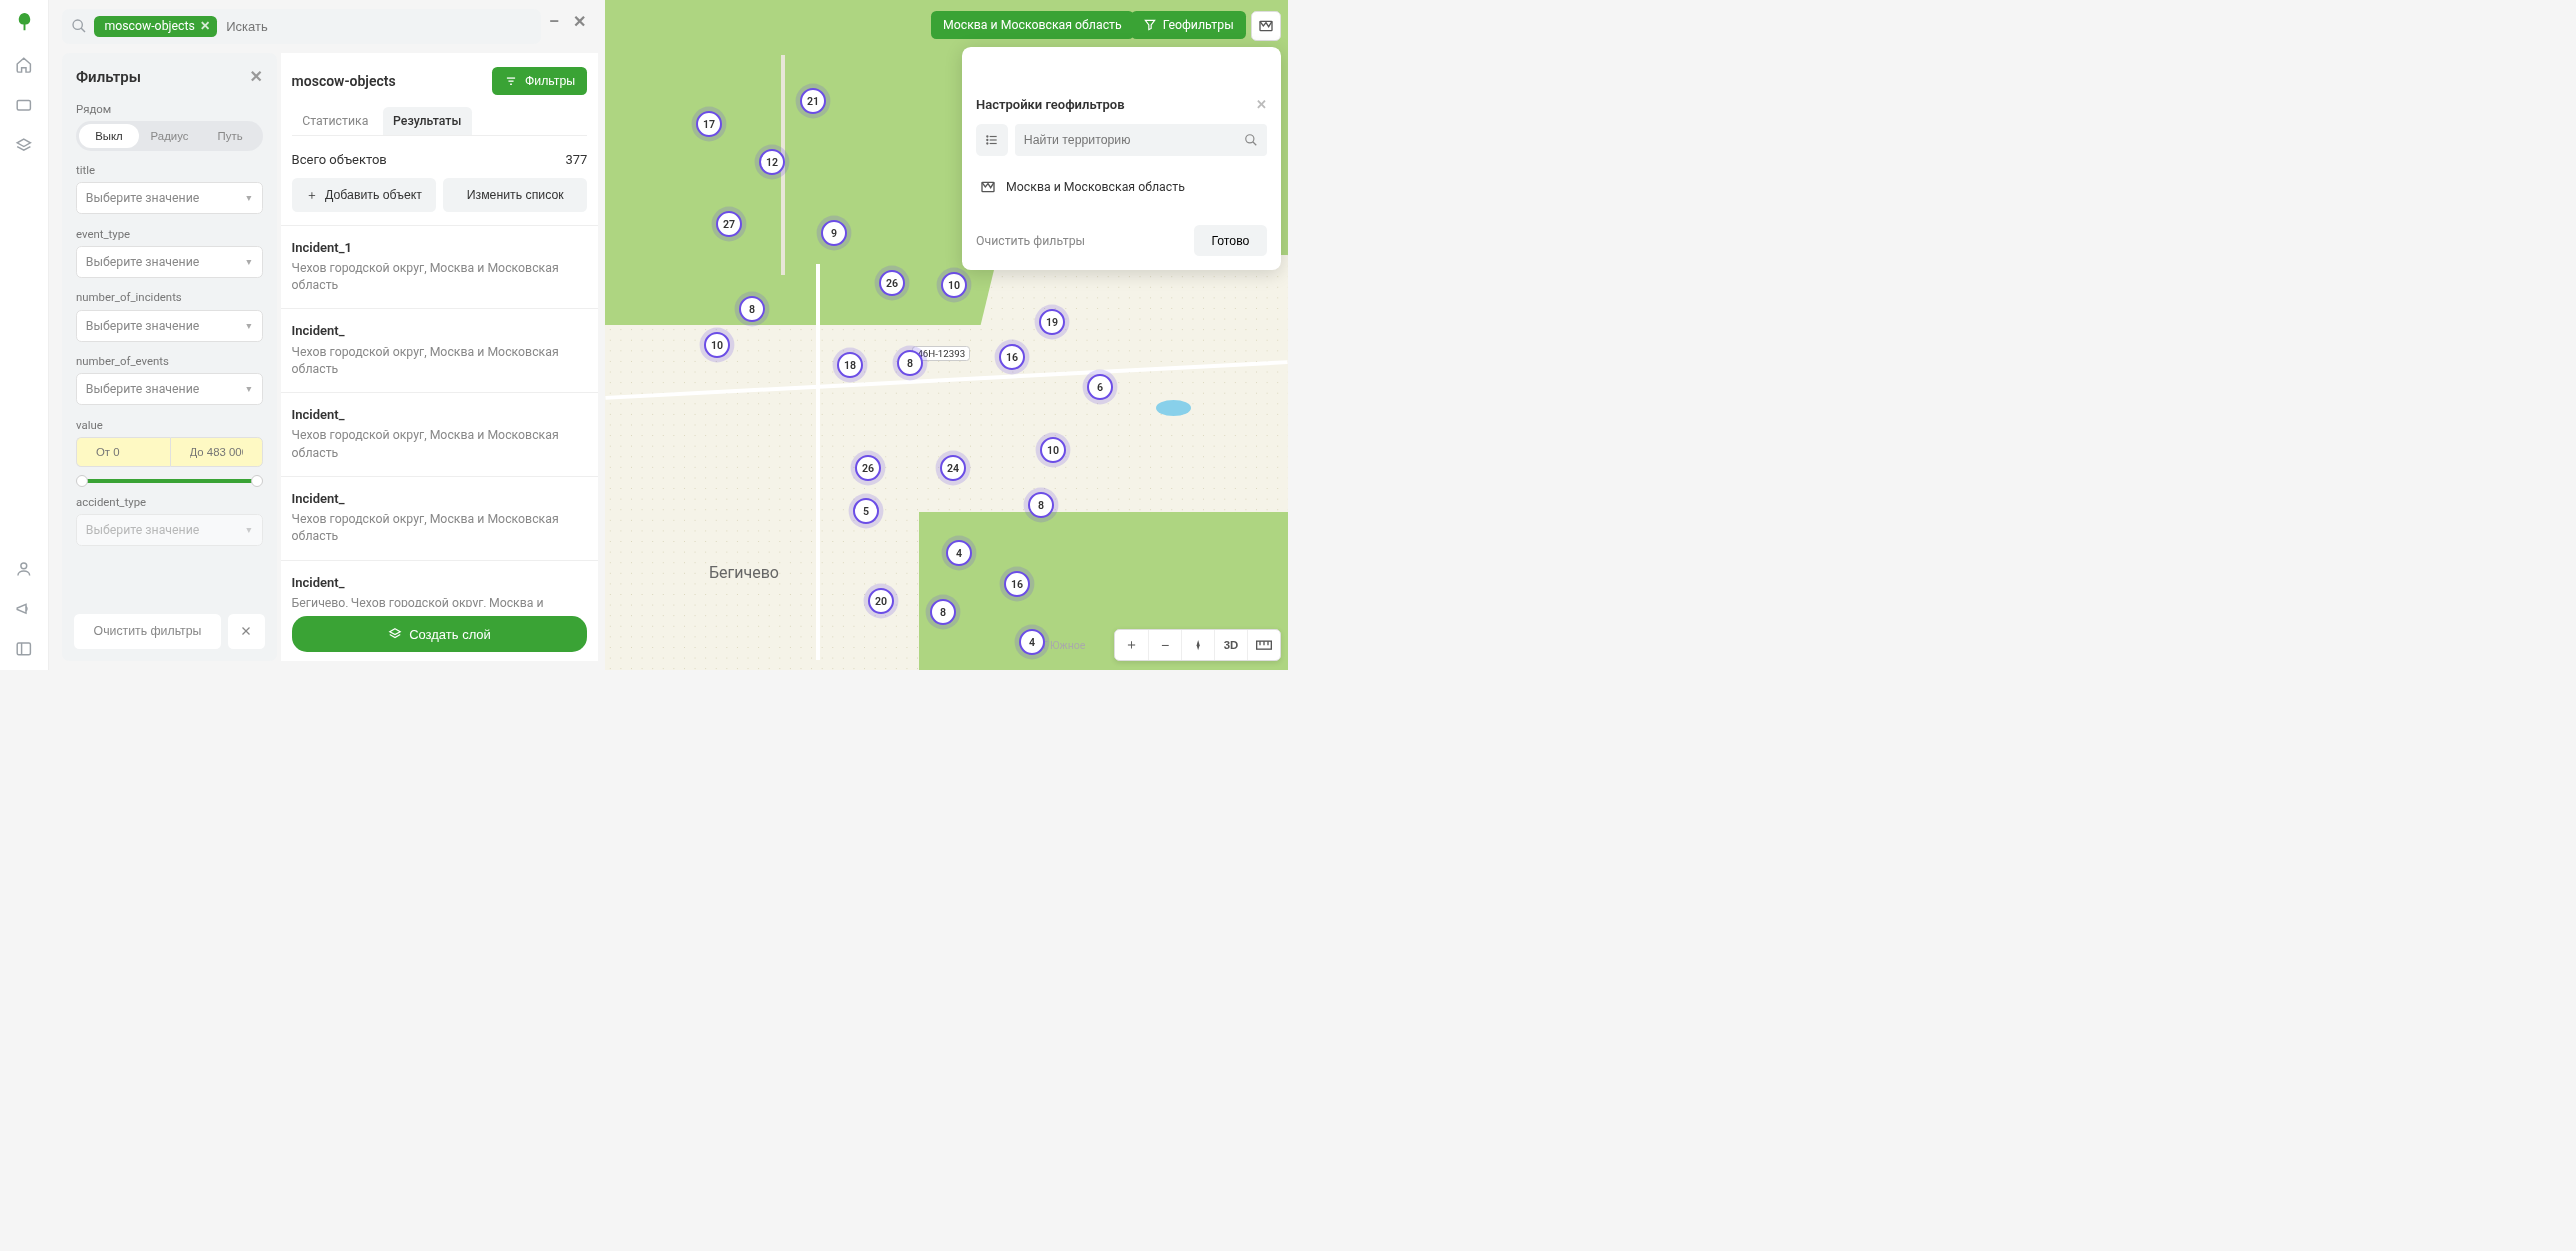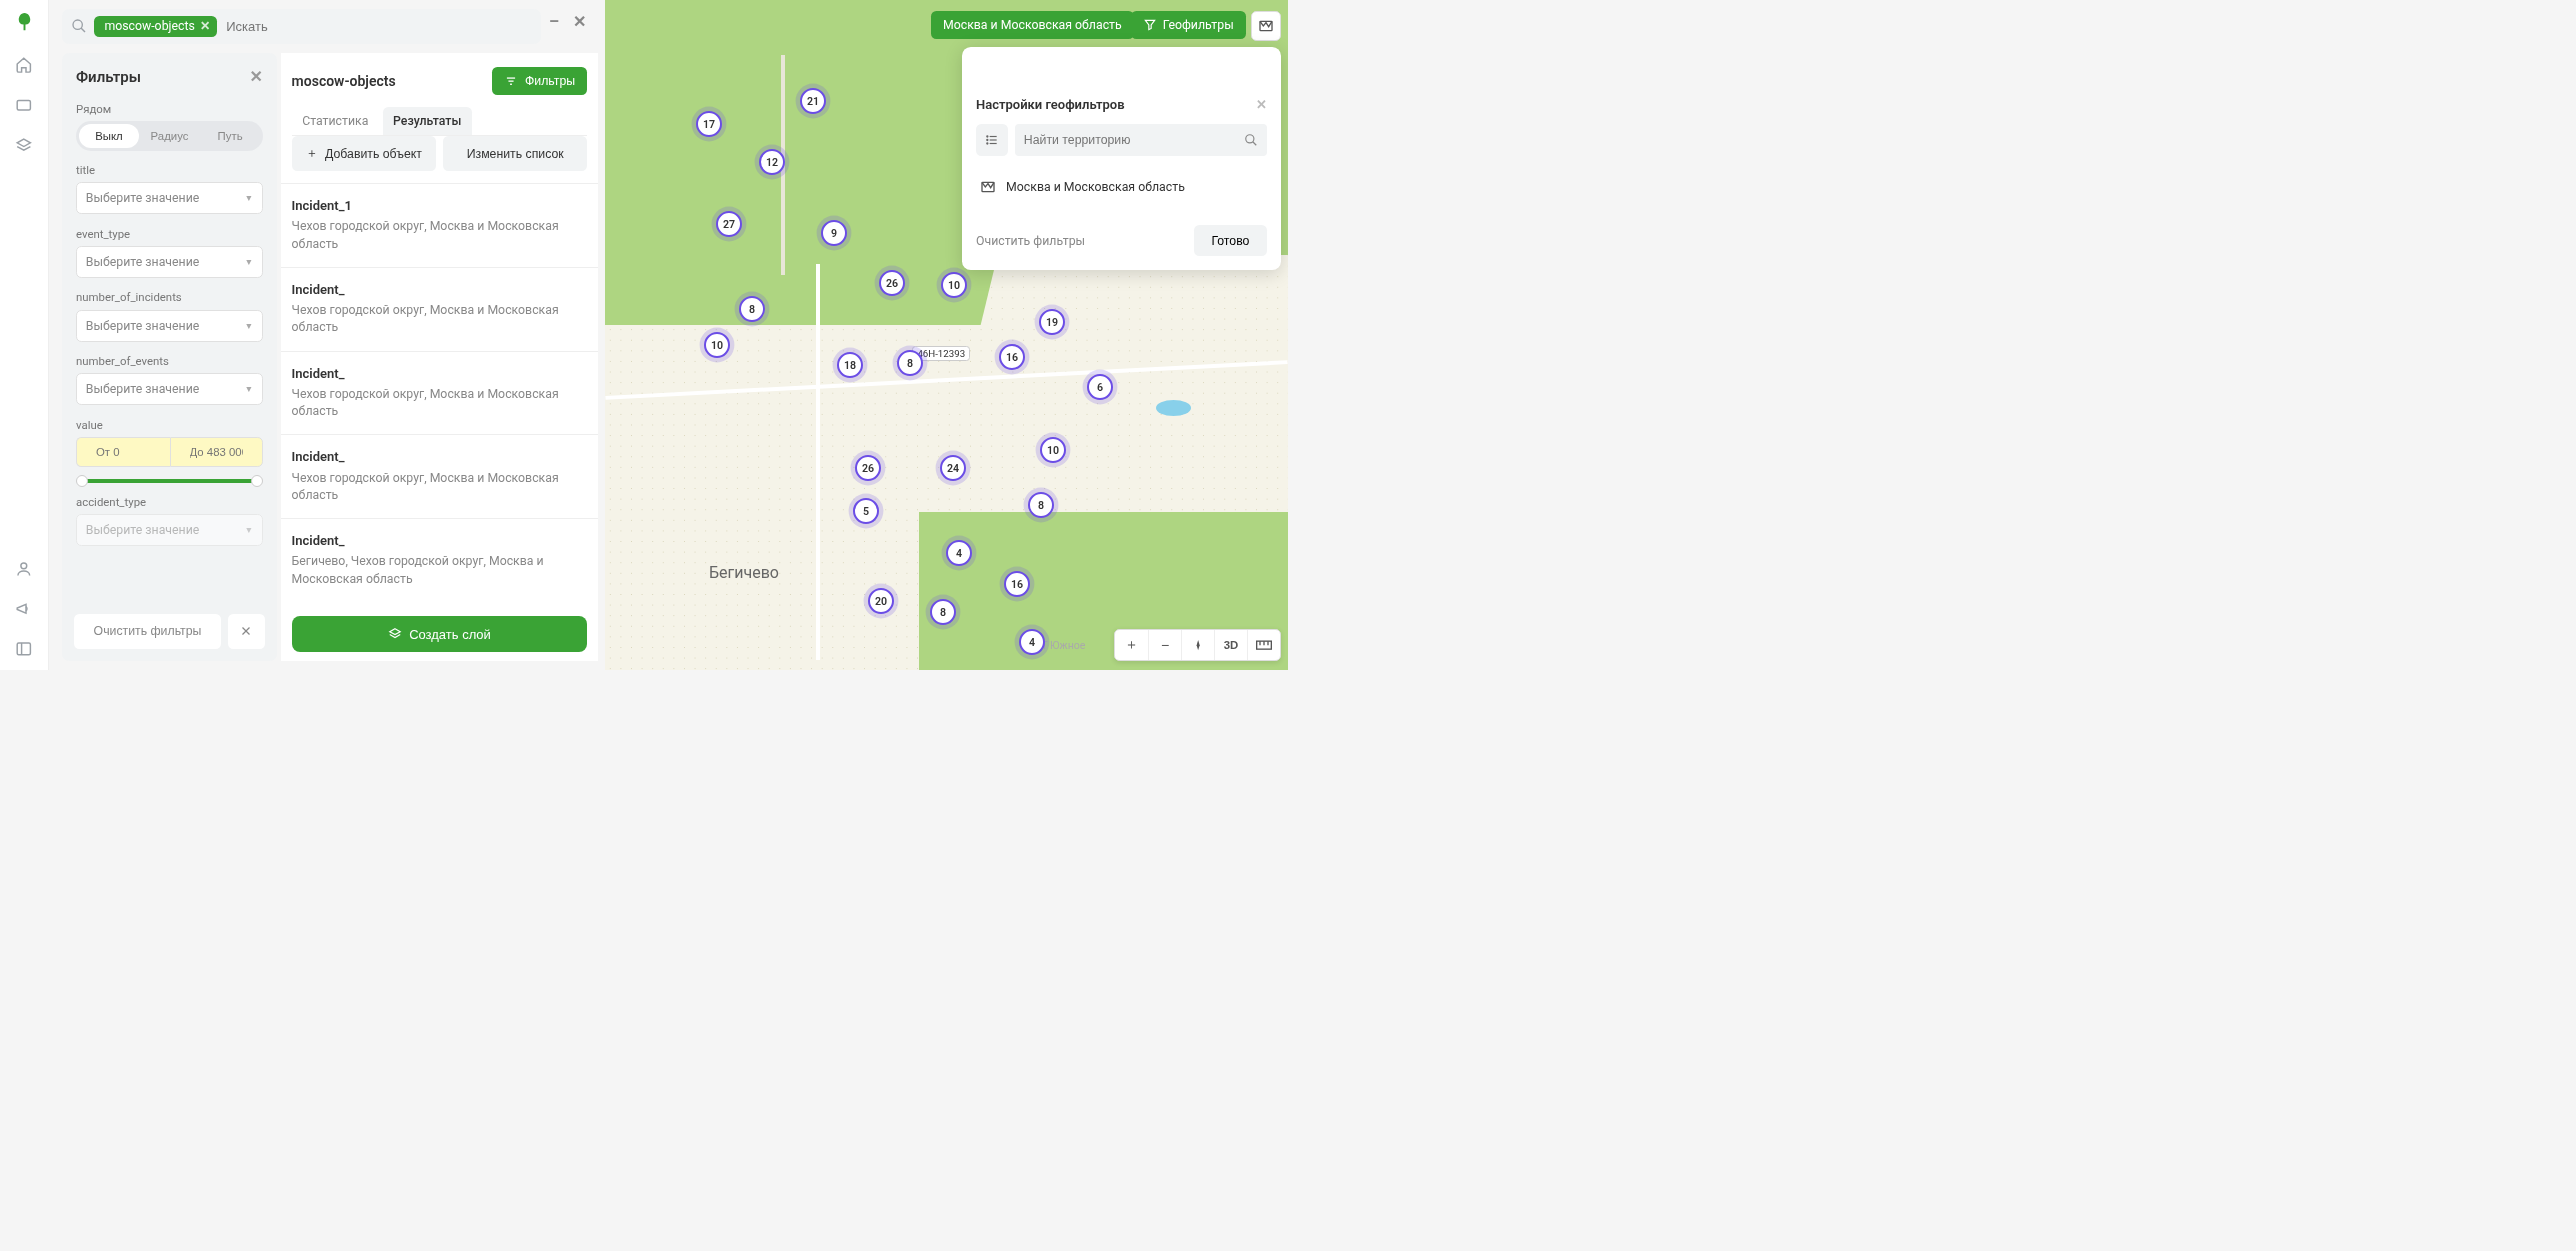--- a/index.html
+++ b/index.html
@@ -53,21 +53,21 @@
 .tab.active { background: #f1f3f4; color: #333; font-weight: 500; }
 .totals { display: flex; justify-content: space-between; padding: 16px 10.6px 10.6px; font-size: 13px; }
 .totals .count { font-weight: 400; }
 .action-row { display: flex; gap: 7px; padding: 0 10.6px 12.3px; }
 .btn-light { flex: 1; padding: 8.8px; background: #f1f3f4; border: none; border-radius: 5.3px; cursor: pointer; font-size: 12.3px; color: #333; display:flex; align-items:center; justify-content:center; gap:7px; }
 .result-list { flex: 1; overflow-y: auto; }
 .result-item { padding: 14px 10.6px; border-top: 0.9px solid #eee; cursor: pointer; }
 .result-item .title { font-weight: 600; font-size: 13px; margin-bottom: 5.3px; }
 .result-item .sub { font-size: 12.3px; color: #888; line-height: 1.4; }
 .create-layer { margin: 8.8px 10.6px 8.8px; }
-.create-layer button { width: 100%; padding: 10.6px; background: #3aa335; color: #fff; border: none; border-radius: 8px; font-size: 13px; cursor: pointer; display:flex; align-items:center; justify-content:center; gap:7px; }
+.create-layer button { width: 100%; padding: 10.6px; background: #3aa335; color: #fff; border: none; border-radius: 15px; font-size: 13px; cursor: pointer; display:flex; align-items:center; justify-content:center; gap:7px; }
 
 
 .map { position: absolute; left: 605px; right: 0; top: 0; bottom: 0; background: #f5f3e8; overflow: hidden; }
 .forest-top { position: absolute; left: 0; right: 0; top: 0; height: 255px; background: #aed581; }
 .forest-top::after { content:''; position:absolute; left:0; right:0; bottom:-70px; height:141px; background: #aed581; clip-path: polygon(0 0, 60% 0, 55% 100%, 0 100%); }
 .forest-bottom { position: absolute; right: 0; bottom: 0; width: 369px; height: 158px; background: #aed581; }
 .field { position: absolute; left: 0; right: 0; top: 229px; bottom: 0; background-image: radial-gradient(#d9d5ba 0.9px, transparent 0.9px); background-size: 10.6px 10.6px; }
 .lake { position: absolute; right: 97px; top: 400px; width: 35px; height: 16px; background: #88d0ea; border-radius: 50%; }
 .road { position: absolute; background: #fff; height: 4.4px; }
 .road1 { top: 378px; left: 0; width: 100%; transform: rotate(-3deg); }
@@ -246,20 +246,24 @@
             <line x1="7" y1="12" x2="17" y2="12"></line>
             <line x1="10" y1="18" x2="14" y2="18"></line>
           </svg>
         <span>Фильтры</span>
       </button>
     </div>
     <div class="tabs">
       <div class="tab">Статистика</div>
       <div class="tab active">Результаты</div>
     </div>
+  </div>
+  <div class="totals">
+    <span>Всего объектов</span>
+    <span class="count">377</span>
   </div>
   <div class="action-row">
     <button class="btn-light">
       <span>＋</span>
       <span>Добавить объект</span>
     </button>
     <button class="btn-light">Изменить список</button>
   </div>
   <div class="result-list">
     <div class="result-item">

